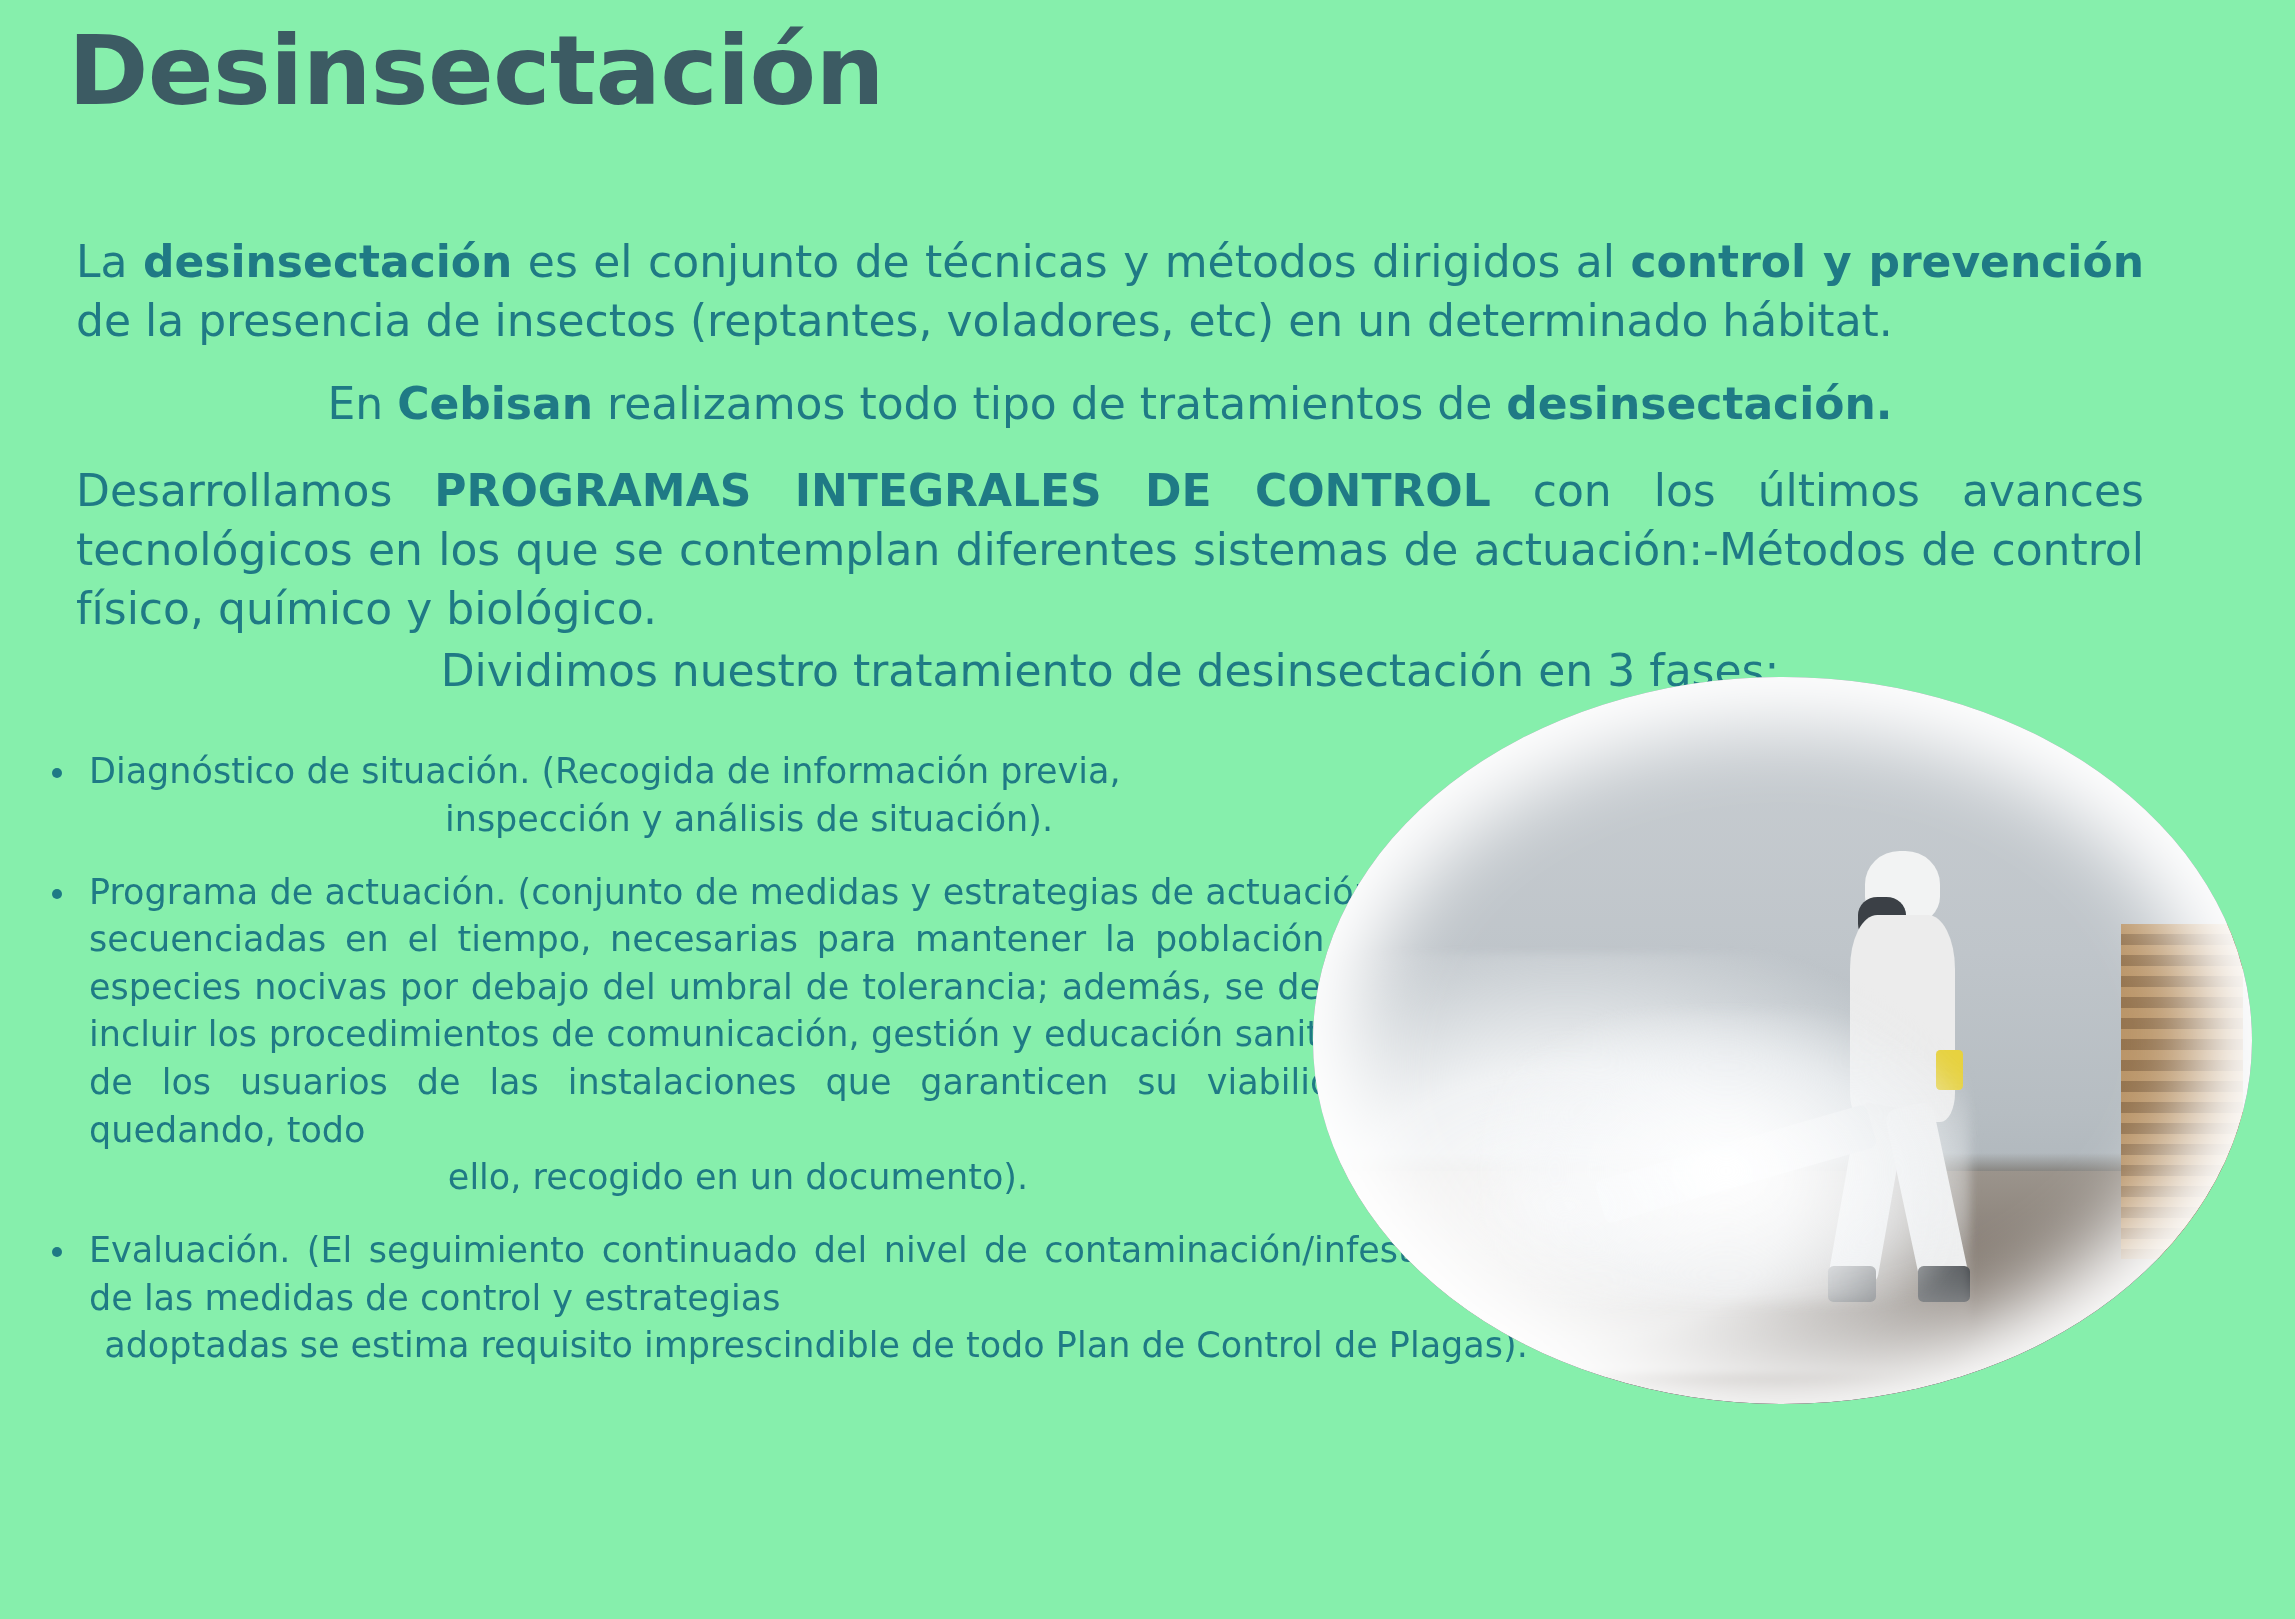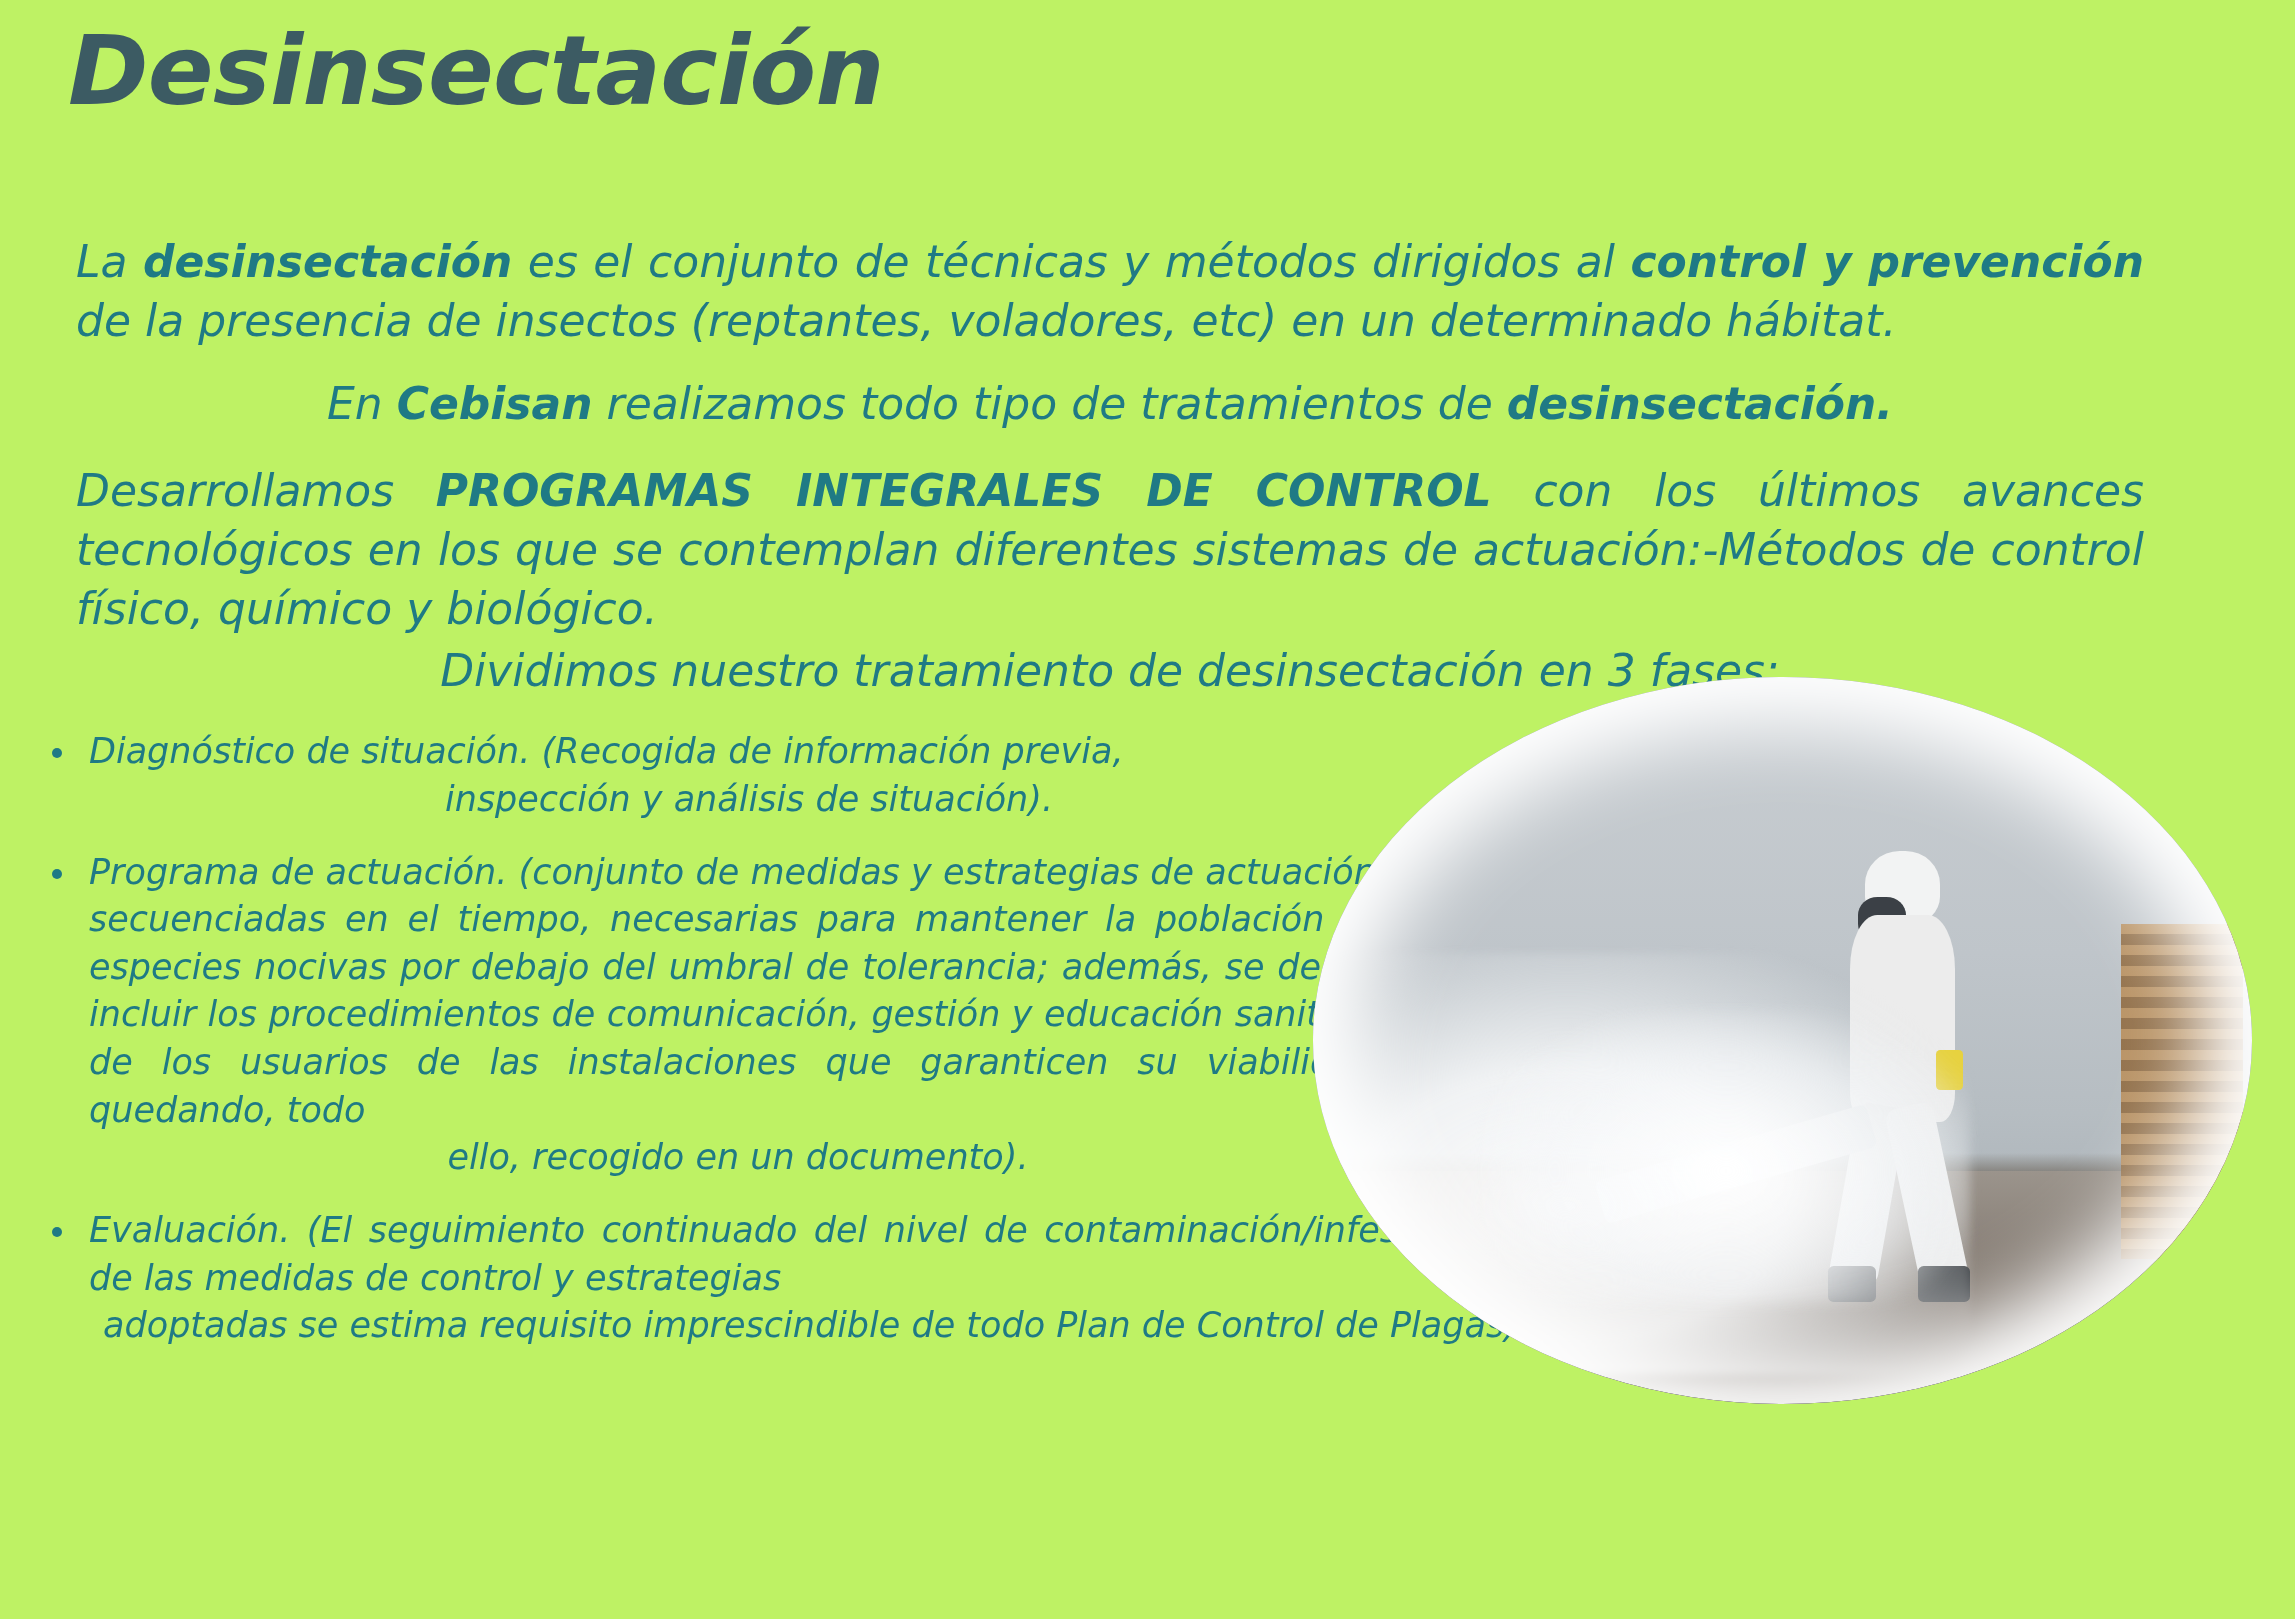--- a/index.html
+++ b/index.html
@@ -11,22 +11,21 @@
     width: 2295px;
     height: 1619px;
     font-family: "DejaVu Sans", sans-serif;
     position: relative;
     overflow: hidden;
   }
 
   .slide {
     position: absolute;
     inset: 0;
-    background: #bef264;
-    font-style: italic;
+    background: #86efac;
   }
 
   
   .title {
     position: absolute;
     left: 68px;
     top: 20px;
     font-size: 97px;
     font-weight: bold;
     color: #3c5b63;
@@ -54,21 +53,21 @@
   .para.p2 { width: 2068px; margin-bottom: 28px; text-align: center; }
   .para.p3 { width: 2068px; margin-bottom: 2.8px; }
   .para.p4 { width: 2068px; margin-bottom: 20px; text-align: center; }
 
   .para b { font-weight: bold; }
 
   
   .bullets {
     position: absolute;
     left: 21px;
-    top: 728px;
+    top: 748px;
     width: 1320px;
     margin: 0;
     padding: 0;
     list-style: none;
     color: #1f7a85;
     font-size: 35px;
     line-height: 1.36;
   }
   .bullets li {
     position: relative;

